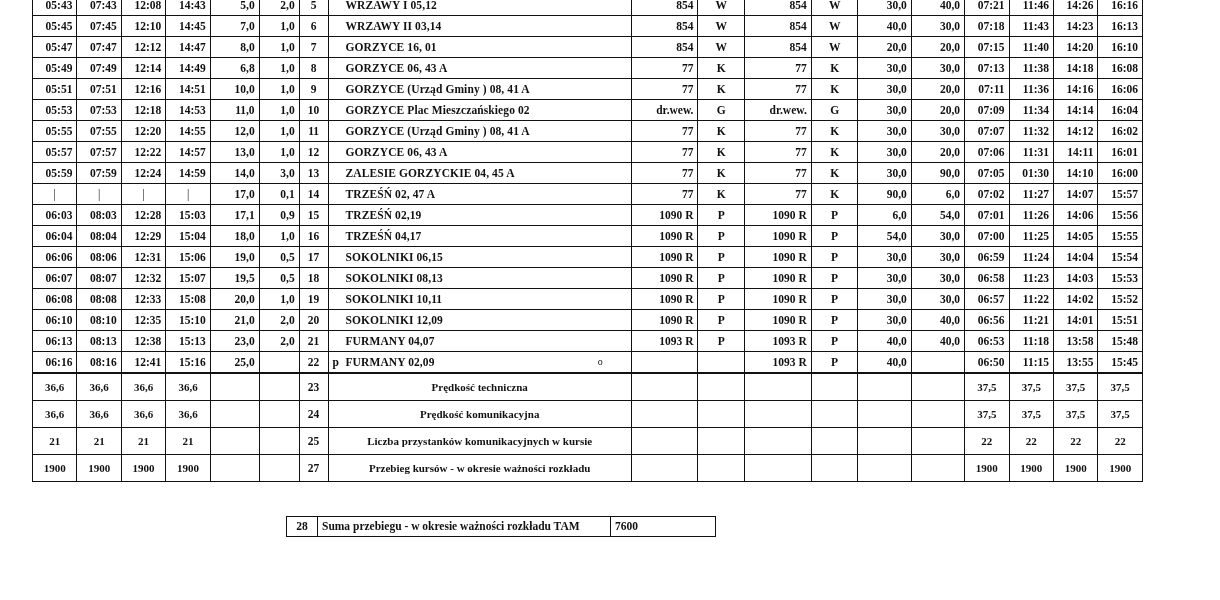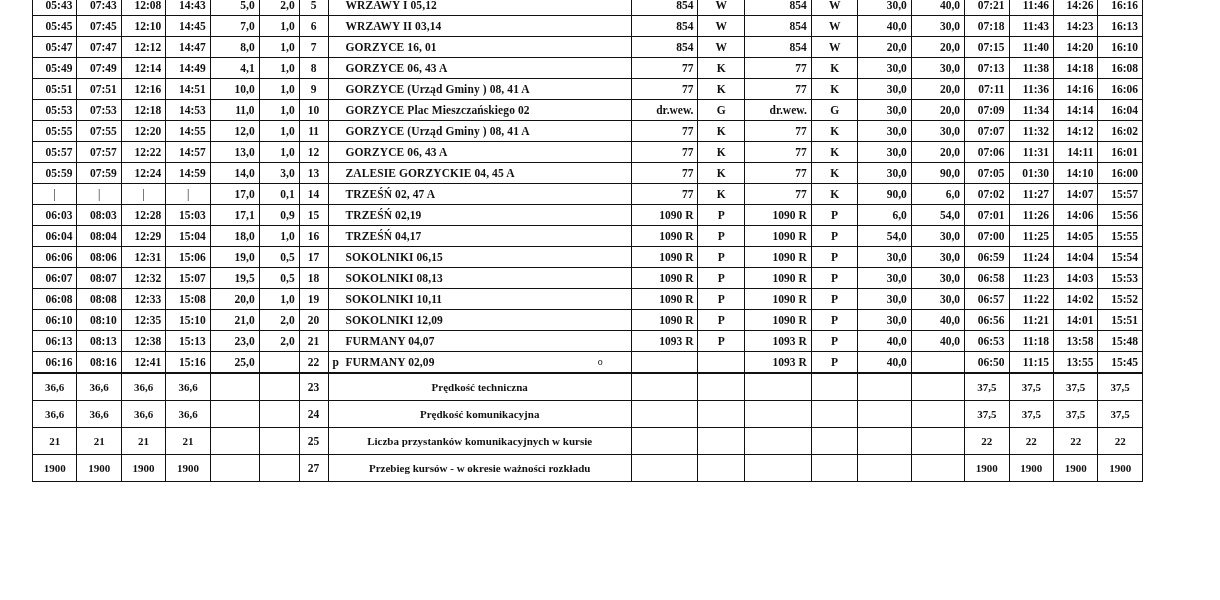--- a/index.html
+++ b/index.html
@@ -191,21 +191,21 @@
           <td class="num sep-l">07:15</td>
           <td class="num">11:40</td>
           <td class="num">14:20</td>
           <td class="num">16:10</td>
         </tr>
         <tr>
           <td class="num sep-l">05:49</td>
           <td class="num">07:49</td>
           <td class="num">12:14</td>
           <td class="num">14:49</td>
-          <td class="num sep-l">4,1</td>
+          <td class="num sep-l">6,8</td>
           <td class="num">1,0</td>
           <td class="ctr">8</td>
           <td class="stopcell sep-l sep-r"><span class="pmark"></span><span class="stoptext">GORZYCE 06, 43 A</span><span class="omark"></span></td>
           <td class="num">77</td>
           <td class="ctr">K</td>
           <td class="num sep-l">77</td>
           <td class="ctr">K</td>
           <td class="num sep-l">30,0</td>
           <td class="num">30,0</td>
           <td class="num sep-l">07:13</td>
@@ -573,15 +573,20 @@
           <td class="lft">1900</td>
           <td class="lft">1900</td>
         </tr>
       </tbody>
   </table>
 </div>
 
 <div id="foot-wrap">
   <table class="foot">
     <tbody id="foot-body">
+        <tr>
+          <td class="fidx">28</td>
+          <td class="flbl">Suma przebiegu - w okresie ważności rozkładu TAM</td>
+          <td class="fval">7600</td>
+        </tr>
       </tbody>
   </table>
 </div>
 
 </body></html>

